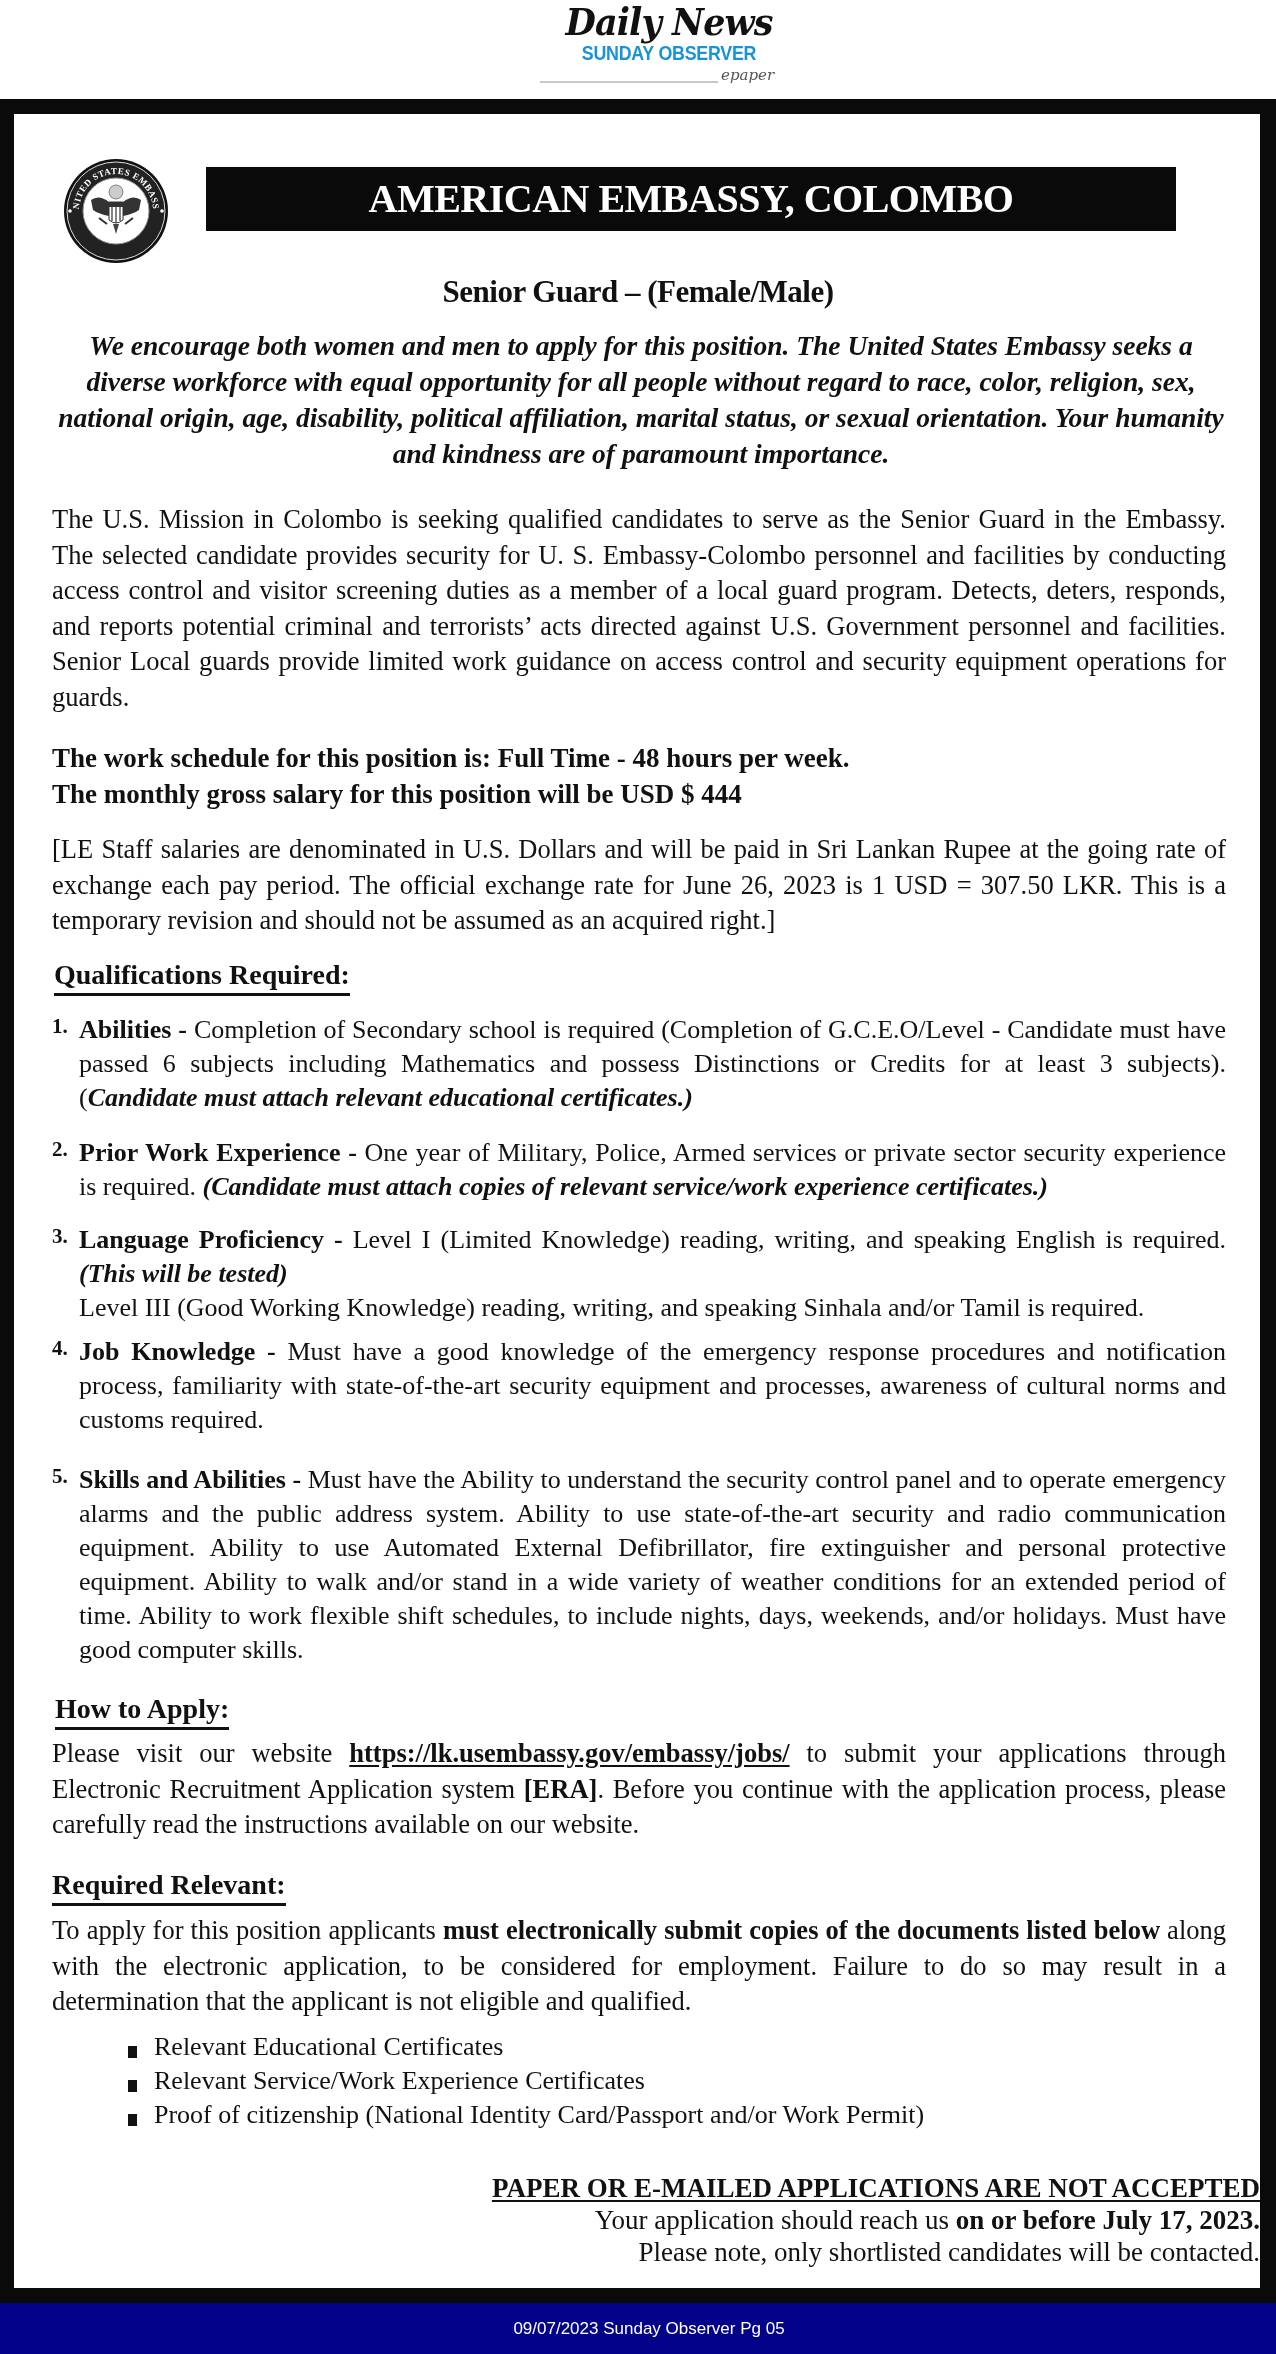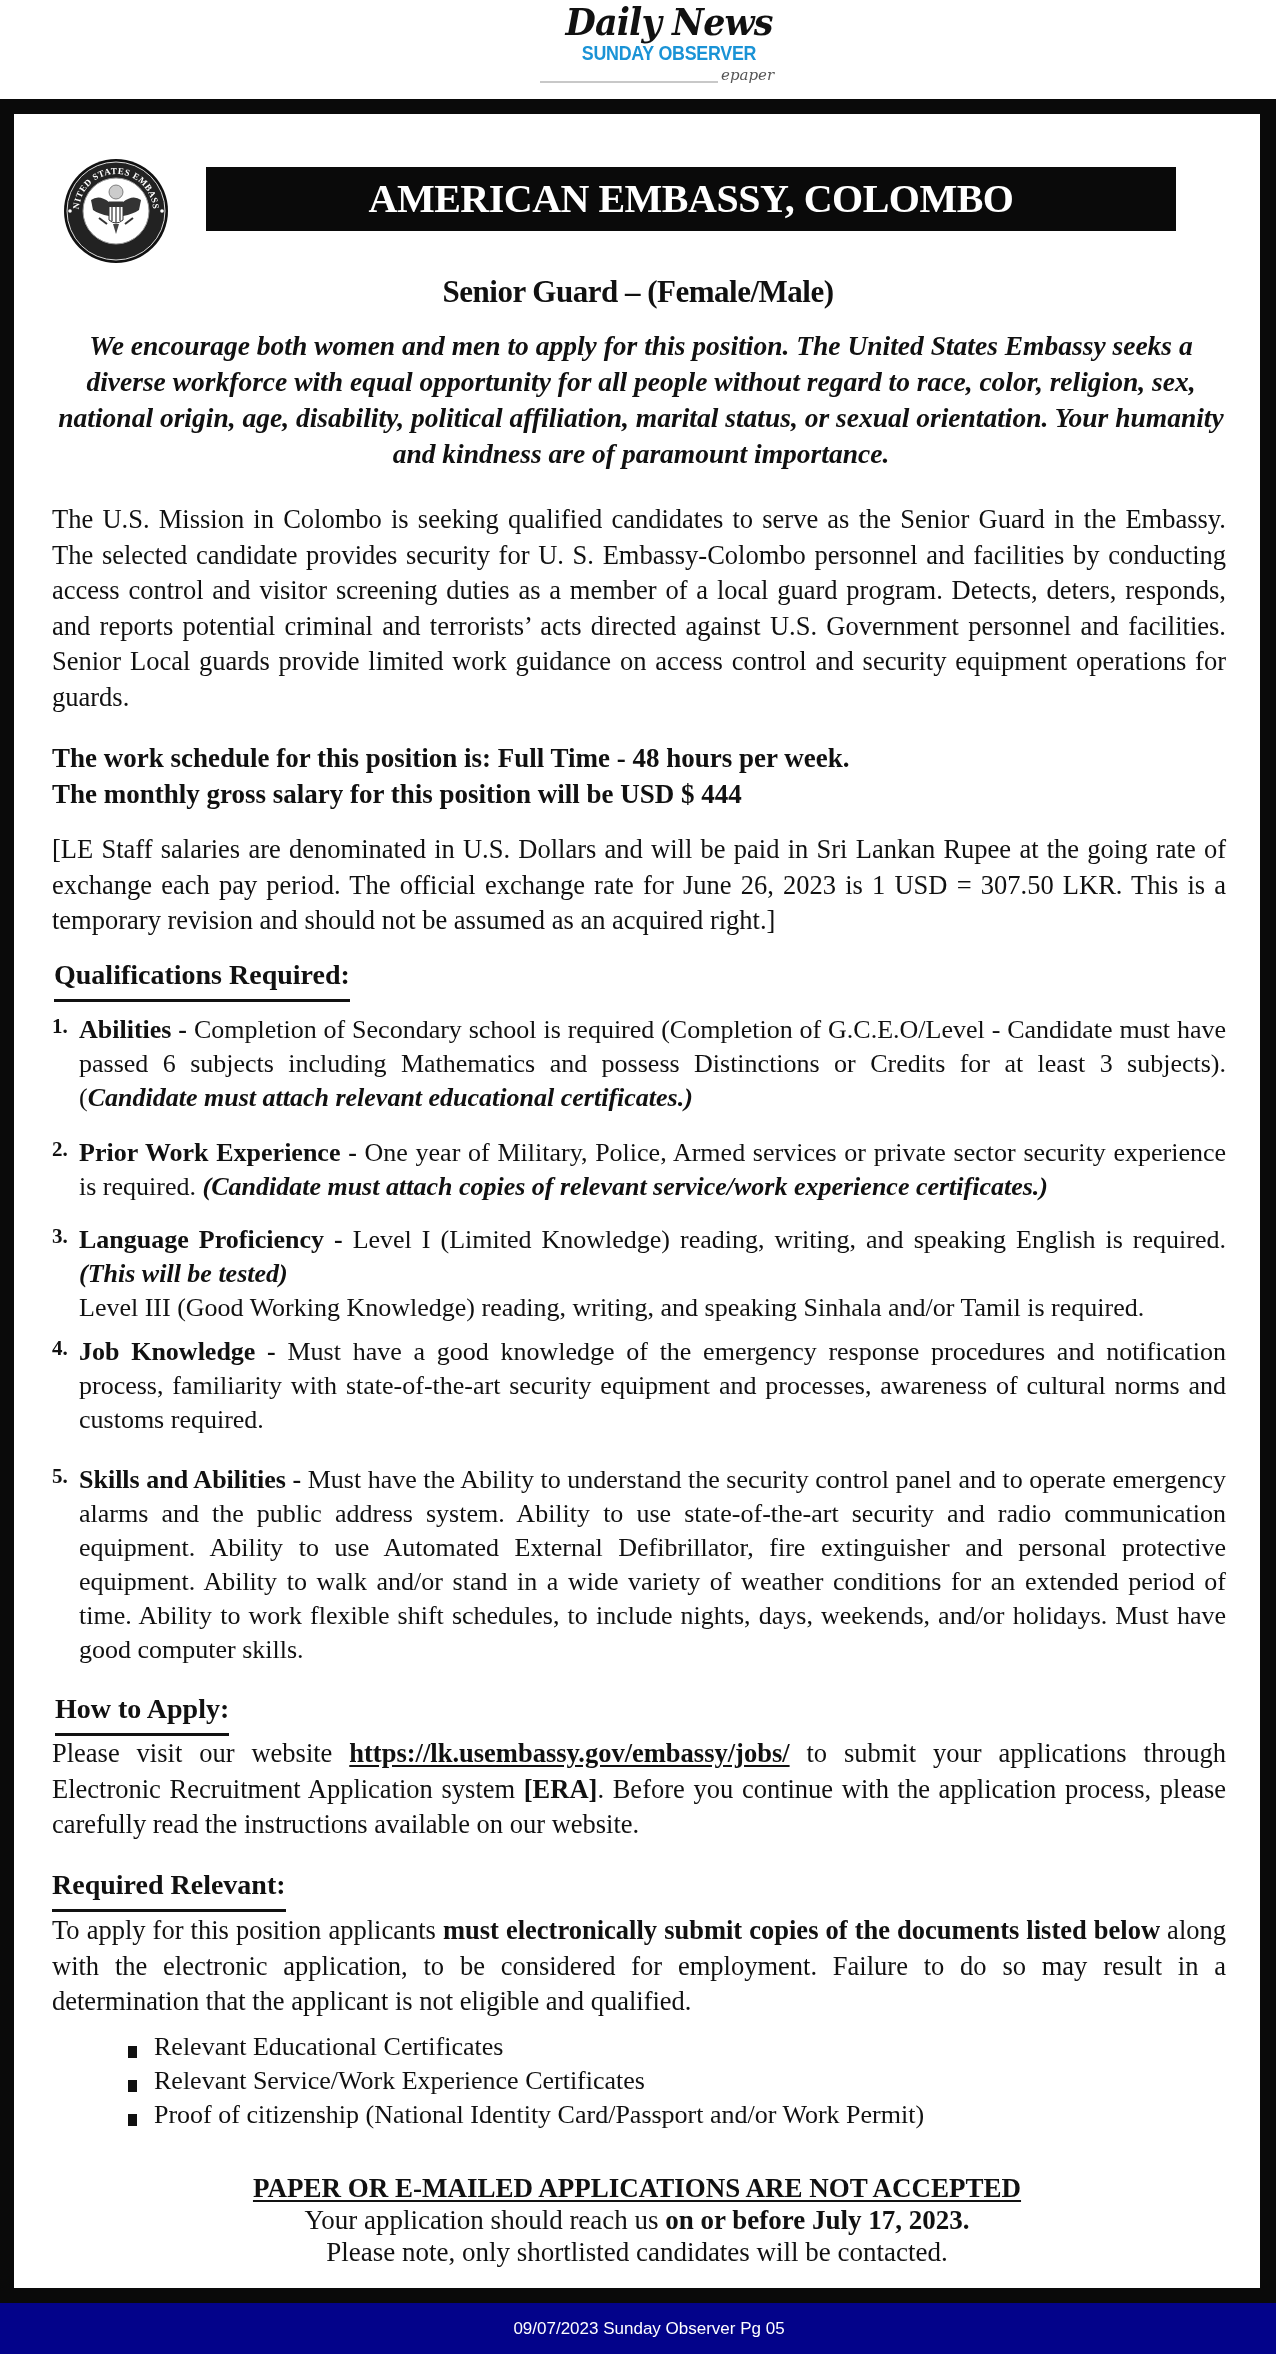--- a/index.html
+++ b/index.html
@@ -67,40 +67,40 @@
     text-align-last: left;
   }
   .bold { font-weight: bold; }
   .bi { font-weight: bold; font-style: italic; }
   .sched {
     position: absolute; left: 52px; width: 1174px; top: 740px;
     font-weight: bold; font-size: 27px; line-height: 36px;
   }
   .heading {
     position: absolute; font-weight: bold; font-size: 28px; line-height: 34px;
-    border-bottom: 3px solid #111; padding-bottom: 7px;
+    border-bottom: 3px solid #111; padding-bottom: 1px;
   }
   .q-item {
     position: absolute; left: 52px; width: 1174px;
     font-size: 26px; line-height: 34px; text-align: justify; text-align-last: left;
   }
   .q-num {
     position: absolute; left: 0; top: -4px; font-weight: bold; font-size: 21px;
   }
   .q-body { margin-left: 27px; }
   .bullets { position: absolute; left: 128px; top: 2030px; }
   .bullet-row {
     display: flex; align-items: flex-end; height: 34px;
     font-size: 26px; line-height: 34px;
   }
   .bullet-sq {
     width: 9px; height: 12px; background: #111; margin-right: 17px; margin-bottom: 6px;
   }
   .closing {
-    position: absolute; left: 14px; width: 1246px; text-align: center;
+    position: absolute; left: 14px; width: 1246px; text-align: right;
     font-size: 27px; line-height: 32px;
   }
   .underline { text-decoration: underline; text-underline-offset: 3px; }
   .footer {
     position: absolute; left: 0; top: 2303px; width: 1276px; height: 51px;
     background: #03038a; color: #fff; text-align: center;
     font-family: "Liberation Sans", sans-serif; font-size: 17px; line-height: 51px; padding-left: 11px;
   }
 </style>
 </head>

